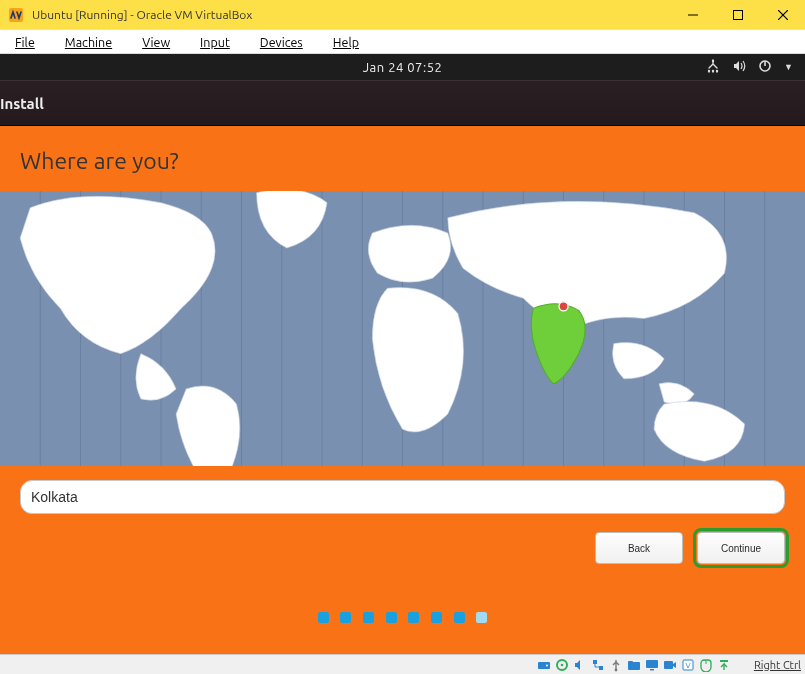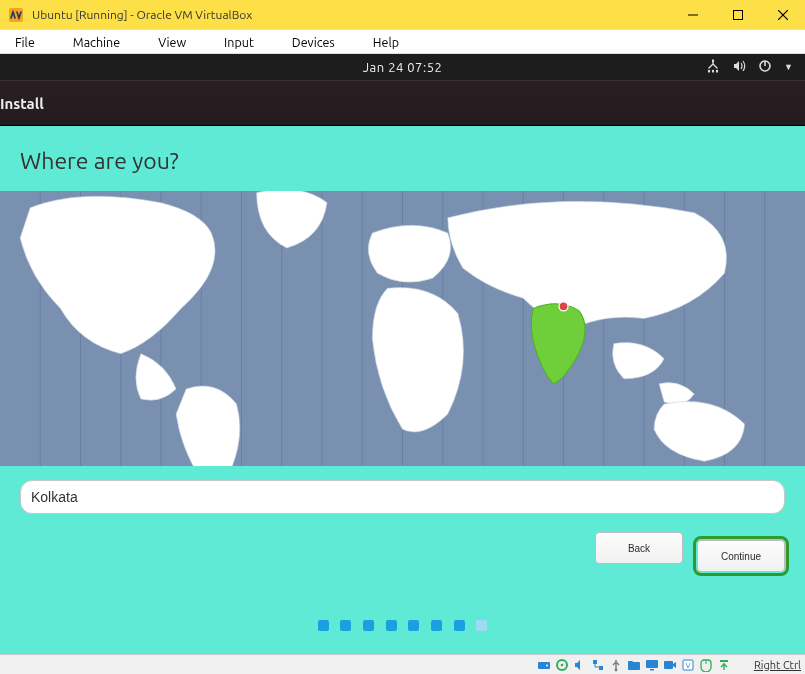--- a/index.html
+++ b/index.html
@@ -38,30 +38,31 @@
 
   
   .win-menubar {
     height: 24px;
     background: #fff;
     display: flex;
     align-items: center;
     padding: 0 6px;
     font-size: 12.5px;
     color: #000;
-    gap: 20px;
+    gap: 12px;
     border-bottom: 1px solid #dcdcdc;
+    text-decoration: underline;
   }
   .win-menubar span { padding: 2px 9px; cursor: default; }
 
   
   .guest {
     position: relative;
     height: 600px;
-    background: #5eead4;
+    background: #f97316;
   }
 
   .gnome-topbar {
     height: 26px;
     background: #1d1d1d;
     color: #eee;
     display: flex;
     align-items: center;
     font-size: 13px;
     position: relative;
@@ -132,21 +133,20 @@
     border: 1px solid #bdbdbd;
     border-radius: 4px;
     background: linear-gradient(#fdfdfd,#f1f1f1);
     color: #2b2b2b;
     font-size: 10px;
     cursor: pointer;
   }
   .continue-highlight {
     outline: 3px solid #2e9b2e;
     outline-offset: 1px;
-    margin-top: 8px;
   }
 
   .progress-dots {
     text-align: center;
     margin-top: 44px;
   }
   .dot {
     display: inline-block;
     width: 11px; height: 11px;
     border-radius: 2px;

